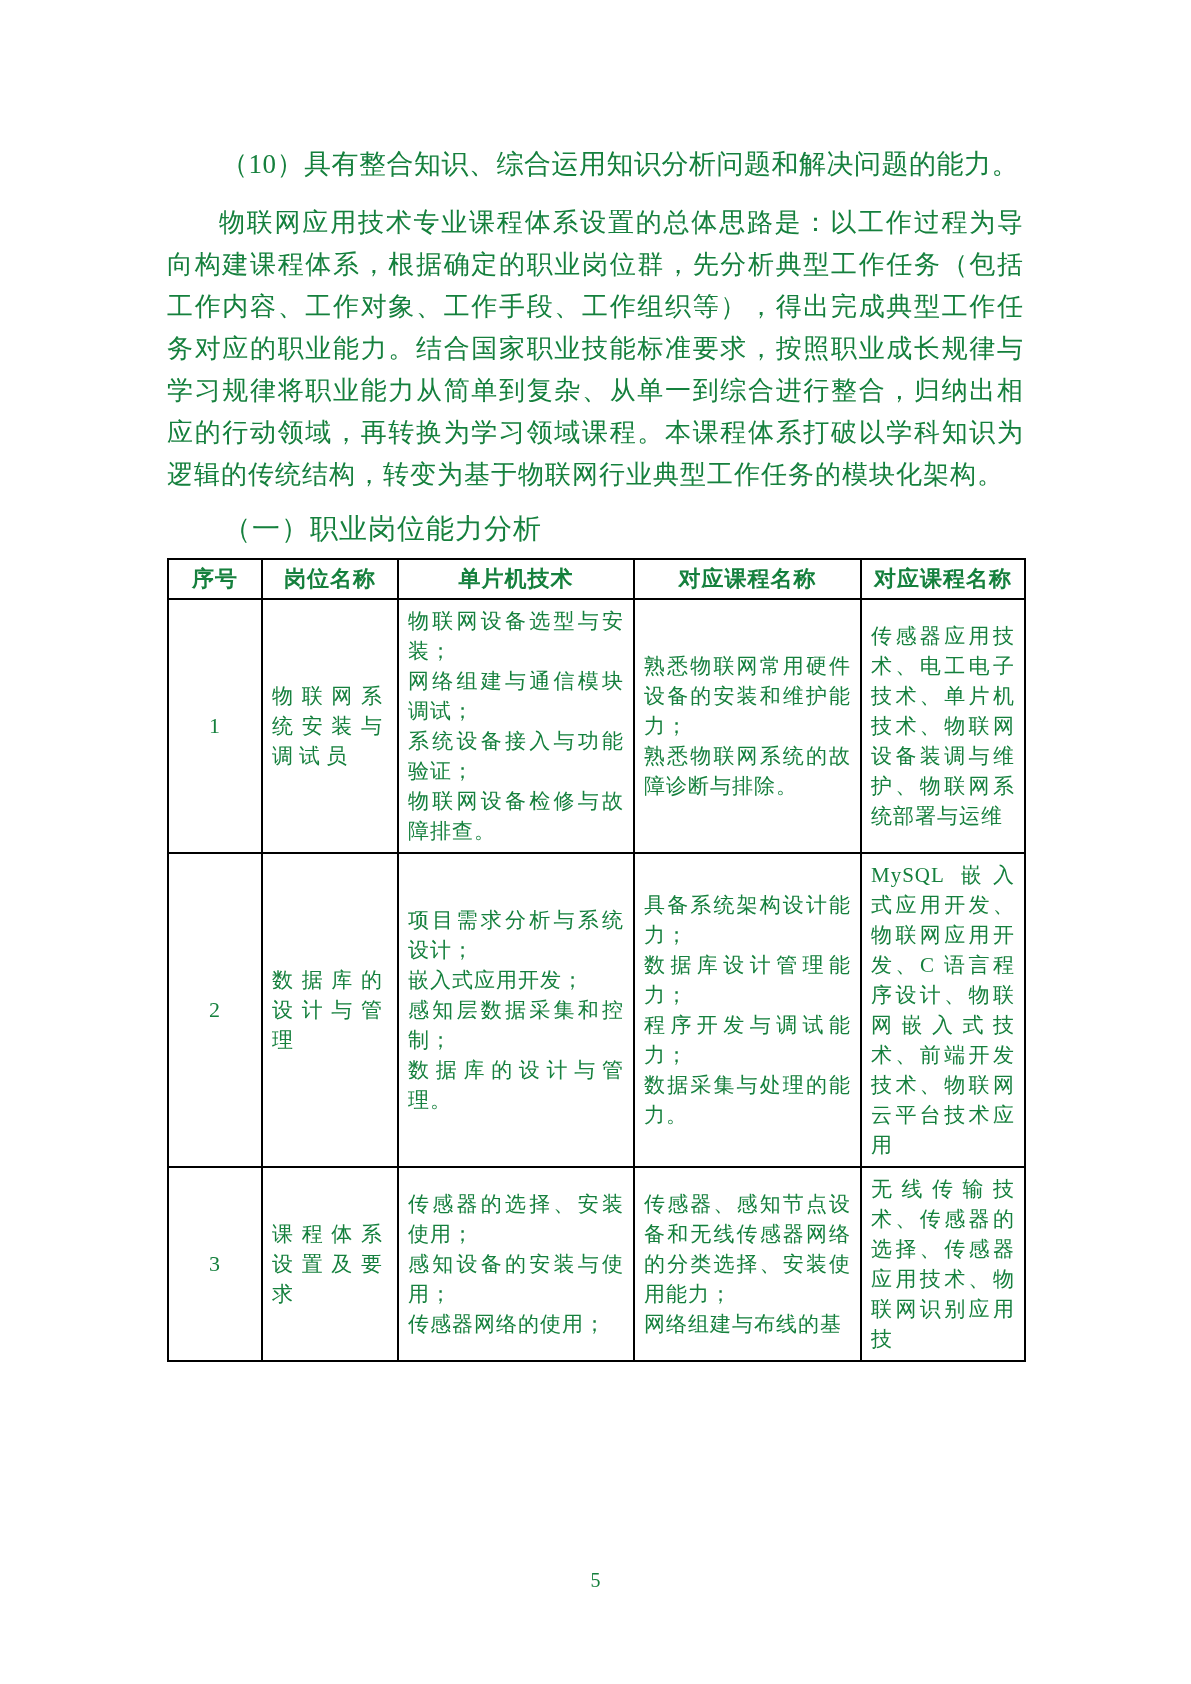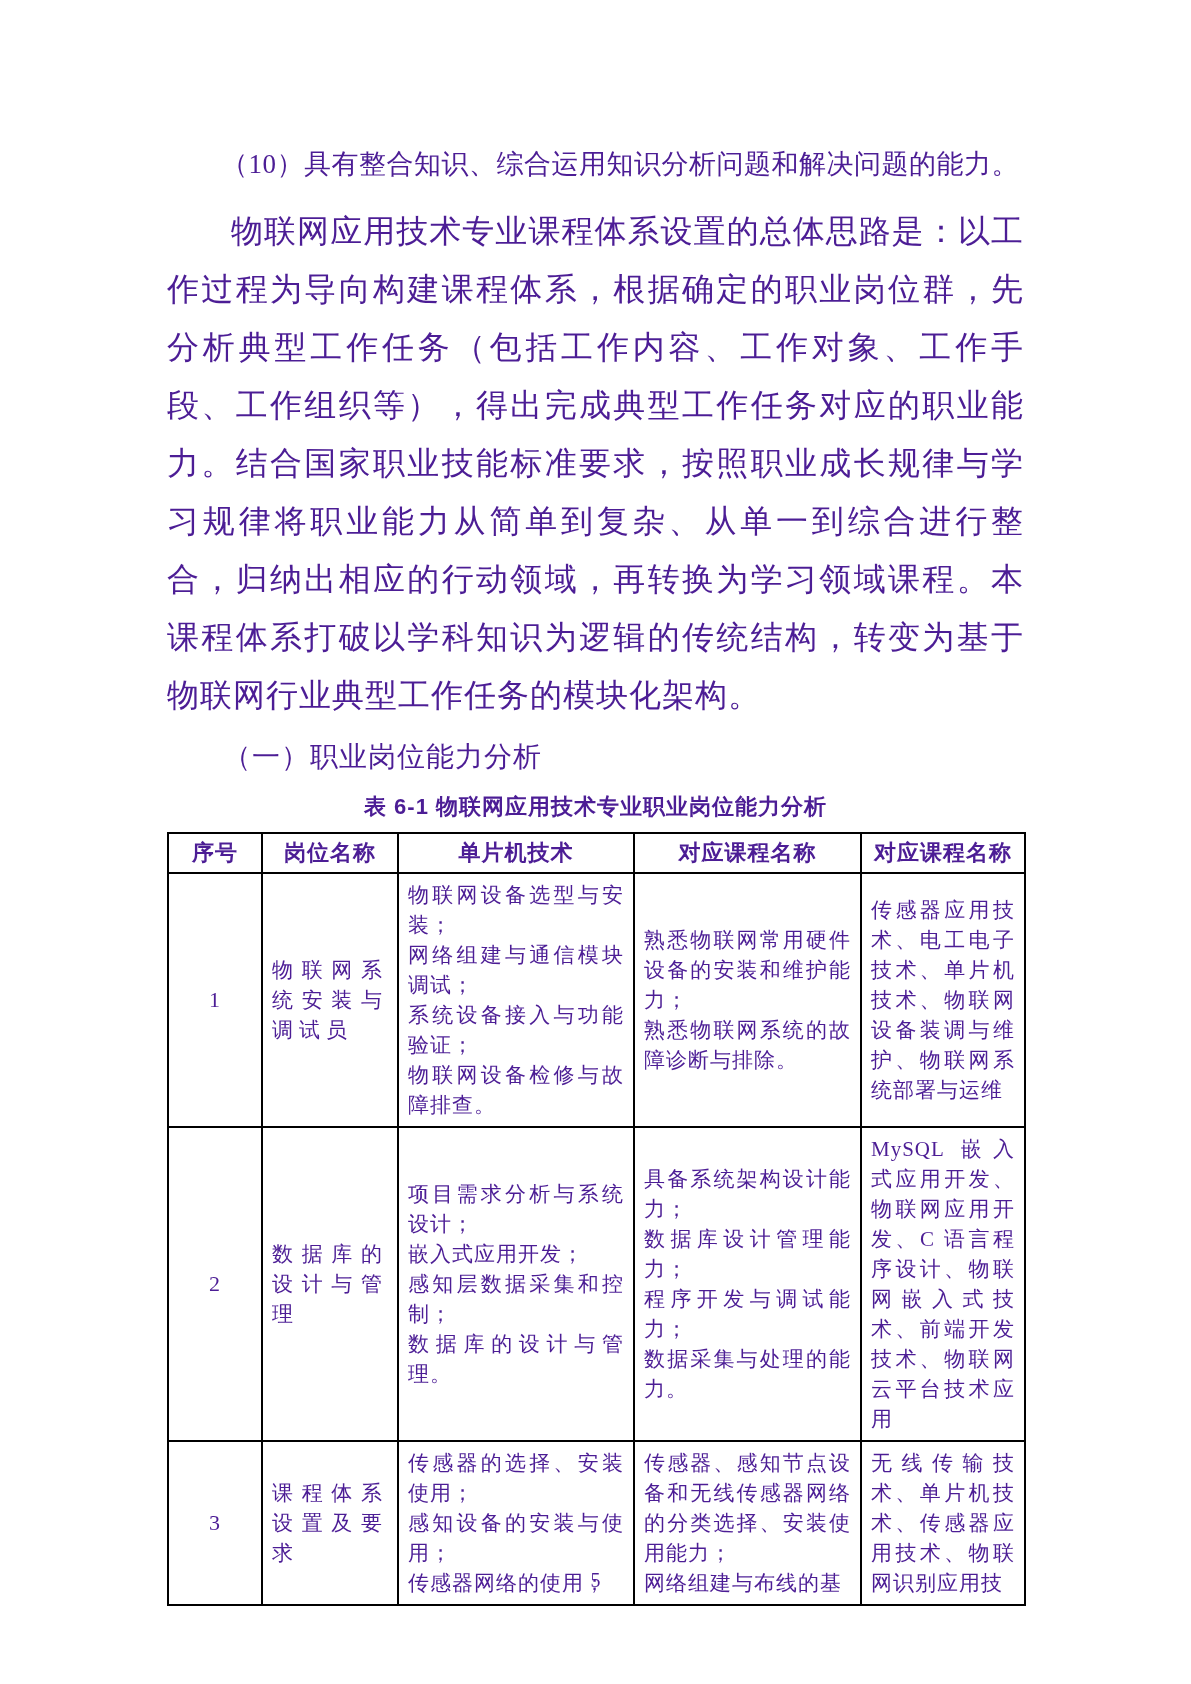--- a/index.html
+++ b/index.html
@@ -1,21 +1,21 @@
 <!DOCTYPE html>
 <html><head>
 <meta charset="utf-8">
 <style>
   html, body { margin: 0; padding: 0; background: #ffffff; }
   .page {
     position: relative;
     width: 1191px;
     height: 1684px;
     background: #ffffff;
-    color: #4c1d95;
+    color: #15803d;
     font-family: "Liberation Serif", serif;
     box-sizing: border-box;
     padding: 146px 167px 0 167px;
     overflow: hidden;
   }
   .item10 {
     font-size: 27px;
     line-height: 36px;
     text-indent: 2em;
     letter-spacing: 0.5px;
@@ -24,22 +24,22 @@
   .section-heading {
     margin-top: 30px;
     padding-left: 56px;
     font-family: "Liberation Sans", sans-serif;
     font-weight: bold;
     font-size: 30px;
     letter-spacing: 1px;
   }
   .intro-paragraph {
     margin-top: 20px;
-    font-size: 32px;
-    line-height: 58px;
+    font-size: 26px;
+    line-height: 42px;
     text-align: justify;
     text-indent: 2em;
     letter-spacing: 1px;
   }
   .subsection-heading {
     margin-top: 14px;
     padding-left: 56px;
     font-size: 28px;
     letter-spacing: 1px;
   }
@@ -103,21 +103,20 @@
 
 <div class="page">
 
   <div class="item10">（10）具有整合知识、综合运用知识分析问题和解决问题的能力。</div>
 
 
   <div class="intro-paragraph">物联网应用技术专业课程体系设置的总体思路是：以工作过程为导向构建课程体系，根据确定的职业岗位群，先分析典型工作任务（包括工作内容、工作对象、工作手段、工作组织等），得出完成典型工作任务对应的职业能力。结合国家职业技能标准要求，按照职业成长规律与学习规律将职业能力从简单到复杂、从单一到综合进行整合，归纳出相应的行动领域，再转换为学习领域课程。本课程体系打破以学科知识为逻辑的传统结构，转变为基于物联网行业典型工作任务的模块化架构。</div>
 
   <div class="subsection-heading">（一）职业岗位能力分析</div>
 
-  <div class="table-caption">表 6-1 物联网应用技术专业职业岗位能力分析</div>
 
   <table class="position-table">
     <colgroup>
       <col style="width:94px">
       <col style="width:136px">
       <col style="width:236px">
       <col style="width:227px">
       <col style="width:164px">
     </colgroup>
     <thead>
@@ -155,20 +154,20 @@
         <td>MySQL 嵌入式应用开发、物联网应用开发、C 语言程序设计、物联网嵌入式技术、前端开发技术、物联网云平台技术应用</td>
       </tr>
       <tr class="row-3">
         <td class="cell-no">3</td>
         <td class="cell-position">课程体系设置及要求</td>
         <td>传感器的选择、安装使用；
 感知设备的安装与使用；
 传感器网络的使用；</td>
         <td>传感器、感知节点设备和无线传感器网络的分类选择、安装使用能力；
 网络组建与布线的基</td>
-        <td>无线传输技术、单片机技术、传感器应用技术、物联网识别应用技</td>
+        <td>无线传输技术、传感器的选择、传感器应用技术、物联网识别应用技</td>
       </tr>
     </tbody>
   </table>
 
   <div class="page-number">5</div>
 
 </div>
 
 </body></html>

